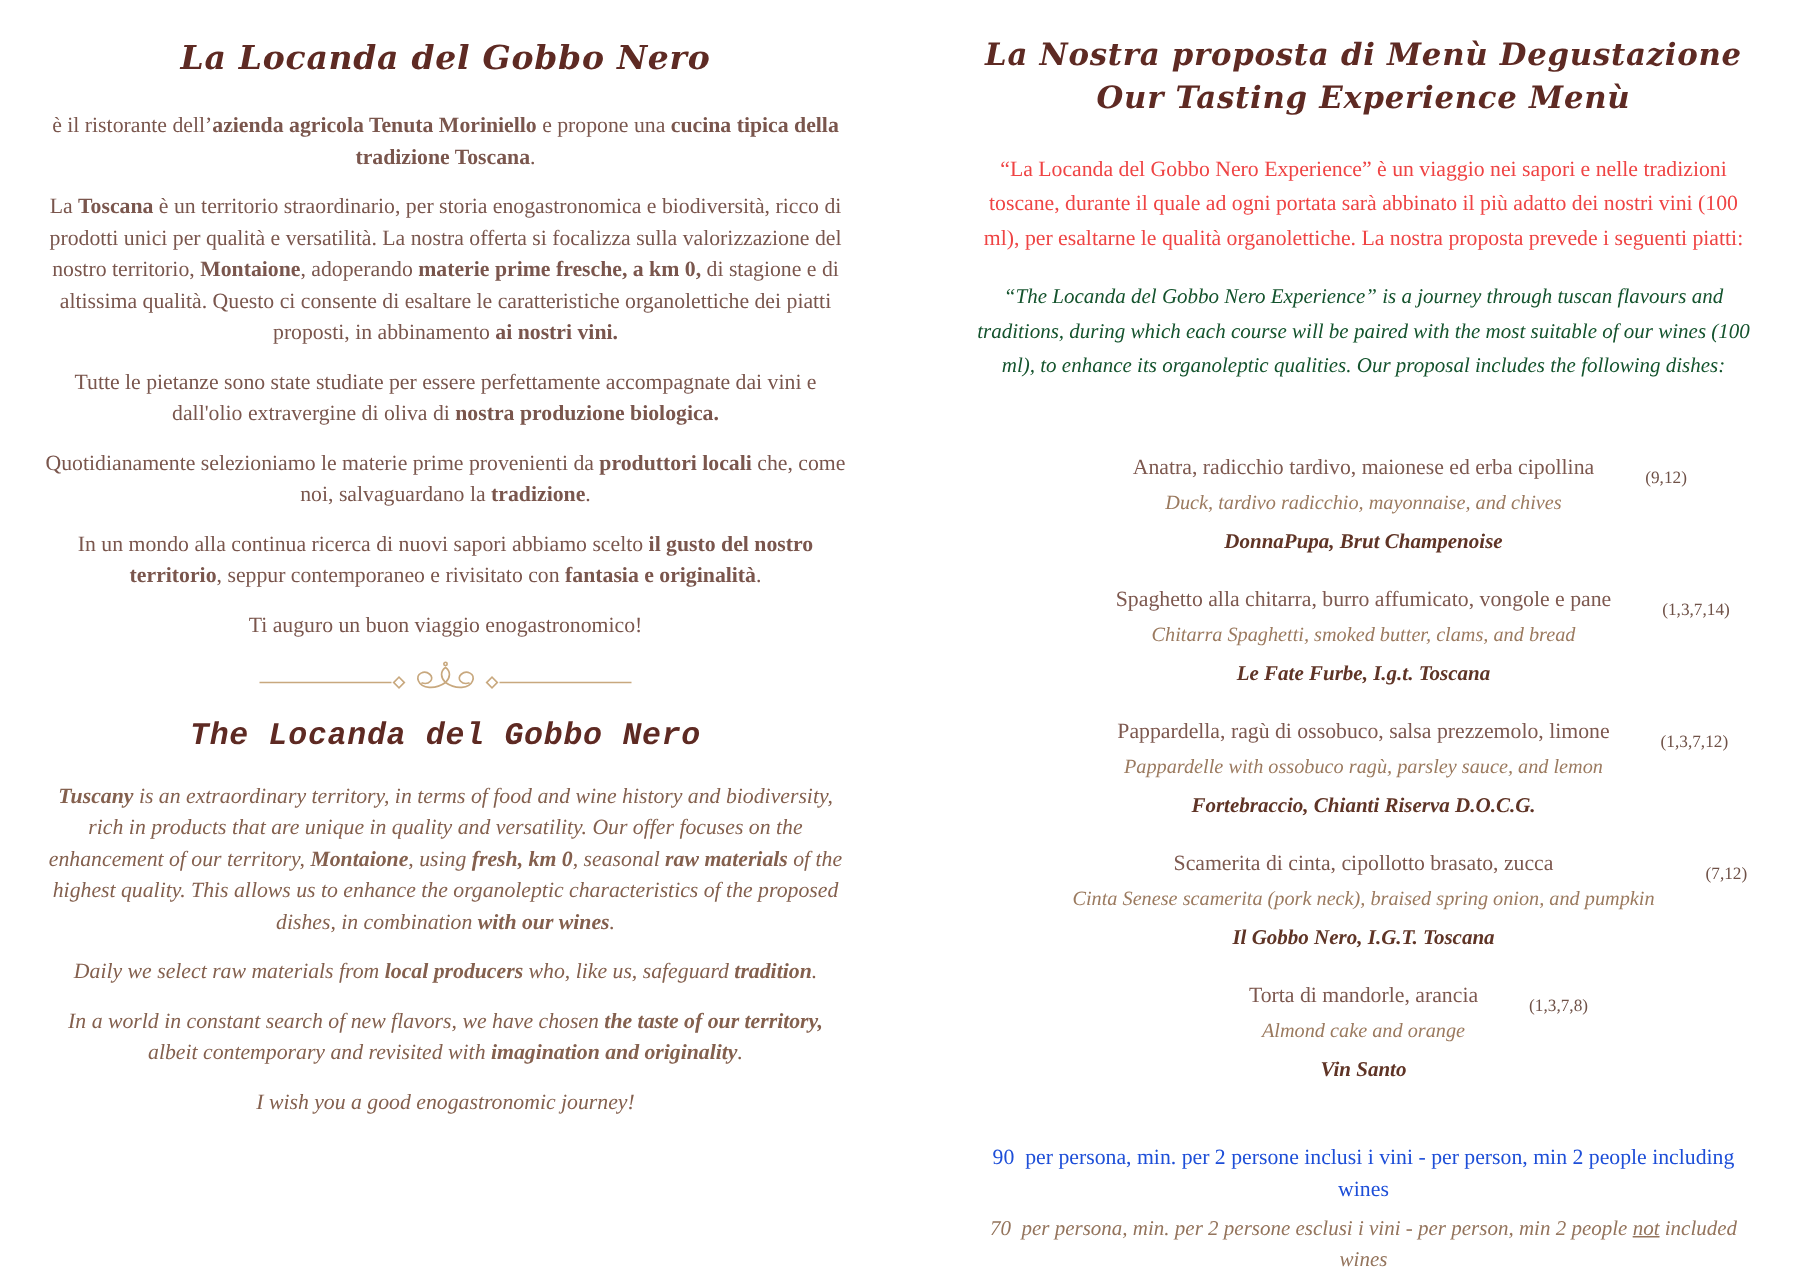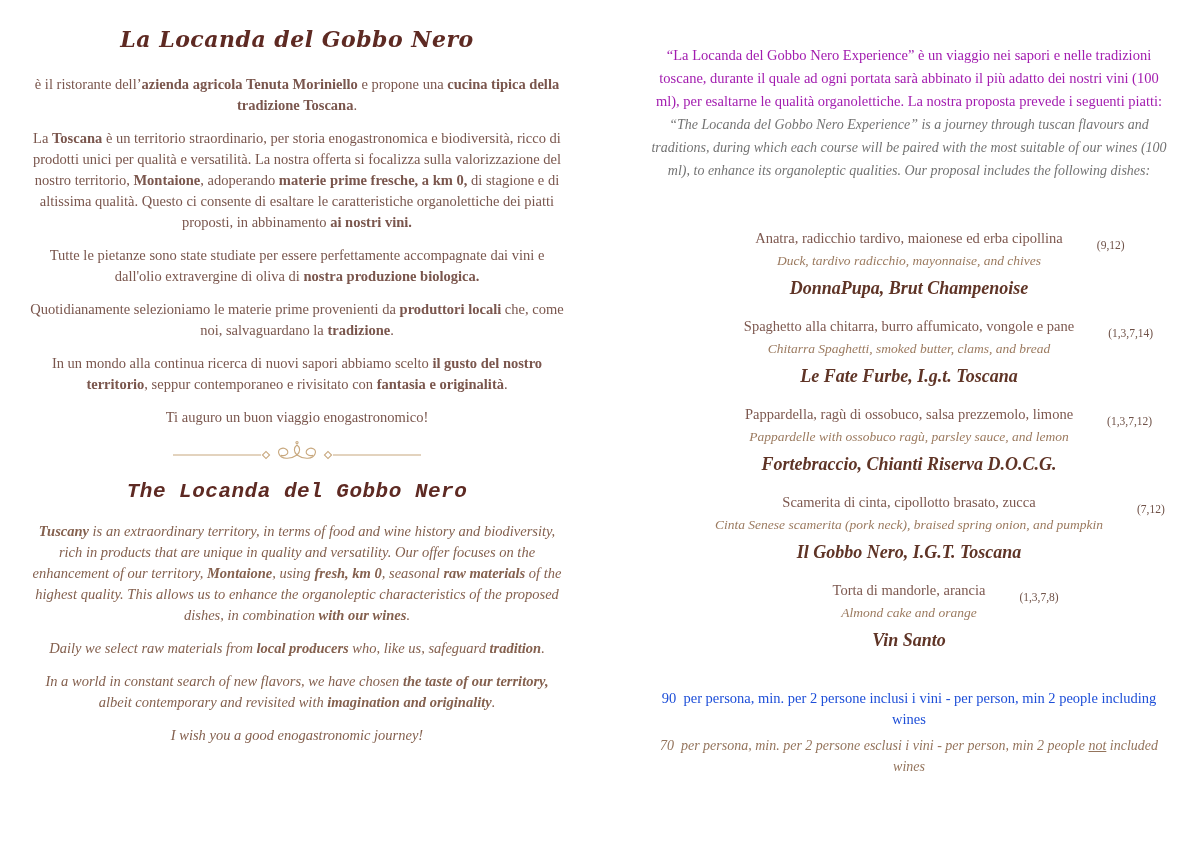--- a/index.html
+++ b/index.html
@@ -20,29 +20,29 @@
   .title-sub  { font-size:21px; margin:14px 0 18px;font-family:Liberation Mono, monospace; }
   .title-right { font-size:20.5px; line-height:29px; margin-bottom:22px; }
 
   .para { font-size:14.5px; line-height:21px; color:#7a564d; margin-bottom:12px; }
   .para-en { font-style:italic; color:#84604e; }
   .b { font-weight:700; }
   .u { text-decoration:underline; }
 
   .divider { margin:10px 0 6px; line-height:0; }
 
-  .intro-it { font-size:14.5px; line-height:23px; color:#a21caf; margin-top:22px; }
-  .intro-en { font-size:14px; line-height:23px; font-style:italic; color:#737373; }
+  .intro-it { font-size:14.5px; line-height:23px; color:#ef4444; margin-top:22px; }
+  .intro-en { font-size:14px; line-height:23px; font-style:italic; color:#14532d; margin-top:16px; }
 
   .dishes { margin-top:46px; }
   .dish { margin-bottom:18px; }
   .dish-lines { display:inline-block; position:relative; }
   .dish-it { font-size:14.5px; line-height:21px; color:#7d584f; }
   .dish-en { font-size:13.5px; line-height:20px; font-style:italic; color:#9b7a5f; margin-top:2px; }
-  .dish-wine { font-size:18px; line-height:20px; font-weight:700; font-style:italic; color:#5f3426; margin-top:7px; }
+  .dish-wine { font-size:14px; line-height:20px; font-weight:700; font-style:italic; color:#5f3426; margin-top:7px; }
   .allergens {
     position:absolute; left:100%; top:11px; margin-left:10px;
     font-size:11.5px; color:#6f5147; white-space:nowrap;padding-left:24px;
   }
 
   .prices { margin-top:38px; }
   .price { font-size:14.5px; line-height:21px; }
   .price-regular { color:#1d4ed8;margin-top:12px; }
   .price-italic  { font-style:italic; color:#94745c; margin-top:5px; font-size:14px; }
 </style>
@@ -94,20 +94,24 @@
 
         <p class="para para-en"><span>Daily we select raw materials from </span><span class="b">local producers</span><span> who, like us, safeguard </span><span class="b">tradition</span><span>.</span></p>
 
         <p class="para para-en"><span>In a world in constant search of new flavors, we have chosen </span><span class="b">the taste of our territory,</span><span> albeit contemporary and revisited with </span><span class="b">imagination and originality</span><span>.</span></p>
 
         <p class="para para-en"><span>I wish you a good enogastronomic journey!</span></p>
       </div>
   </div>
 
   <div class="col col-right">
+    <h1 class="script-title title-right">
+      <span style="display:block">La Nostra proposta di Menù Degustazione</span>
+      <span style="display:block">Our Tasting Experience Menù</span>
+    </h1>
 
     <p class="intro-it">“La Locanda del Gobbo Nero Experience” è un viaggio nei sapori e nelle tradizioni toscane, durante il quale ad ogni portata sarà abbinato il più adatto dei nostri vini (100 ml), per esaltarne le qualità organolettiche. La nostra proposta prevede i seguenti piatti:</p>
     <p class="intro-en">“The Locanda del Gobbo Nero Experience” is a journey through tuscan flavours and traditions, during which each course will be paired with the most suitable of our wines (100 ml), to enhance its organoleptic qualities. Our proposal includes the following dishes:</p>
 
     <div class="dishes">
 
         <div class="dish">
           <span class="dish-lines">
             <span class="dish-it" style="display:block">Anatra, radicchio tardivo, maionese ed erba cipollina</span>
             <span class="dish-en" style="display:block">Duck, tardivo radicchio, mayonnaise, and chives</span>

